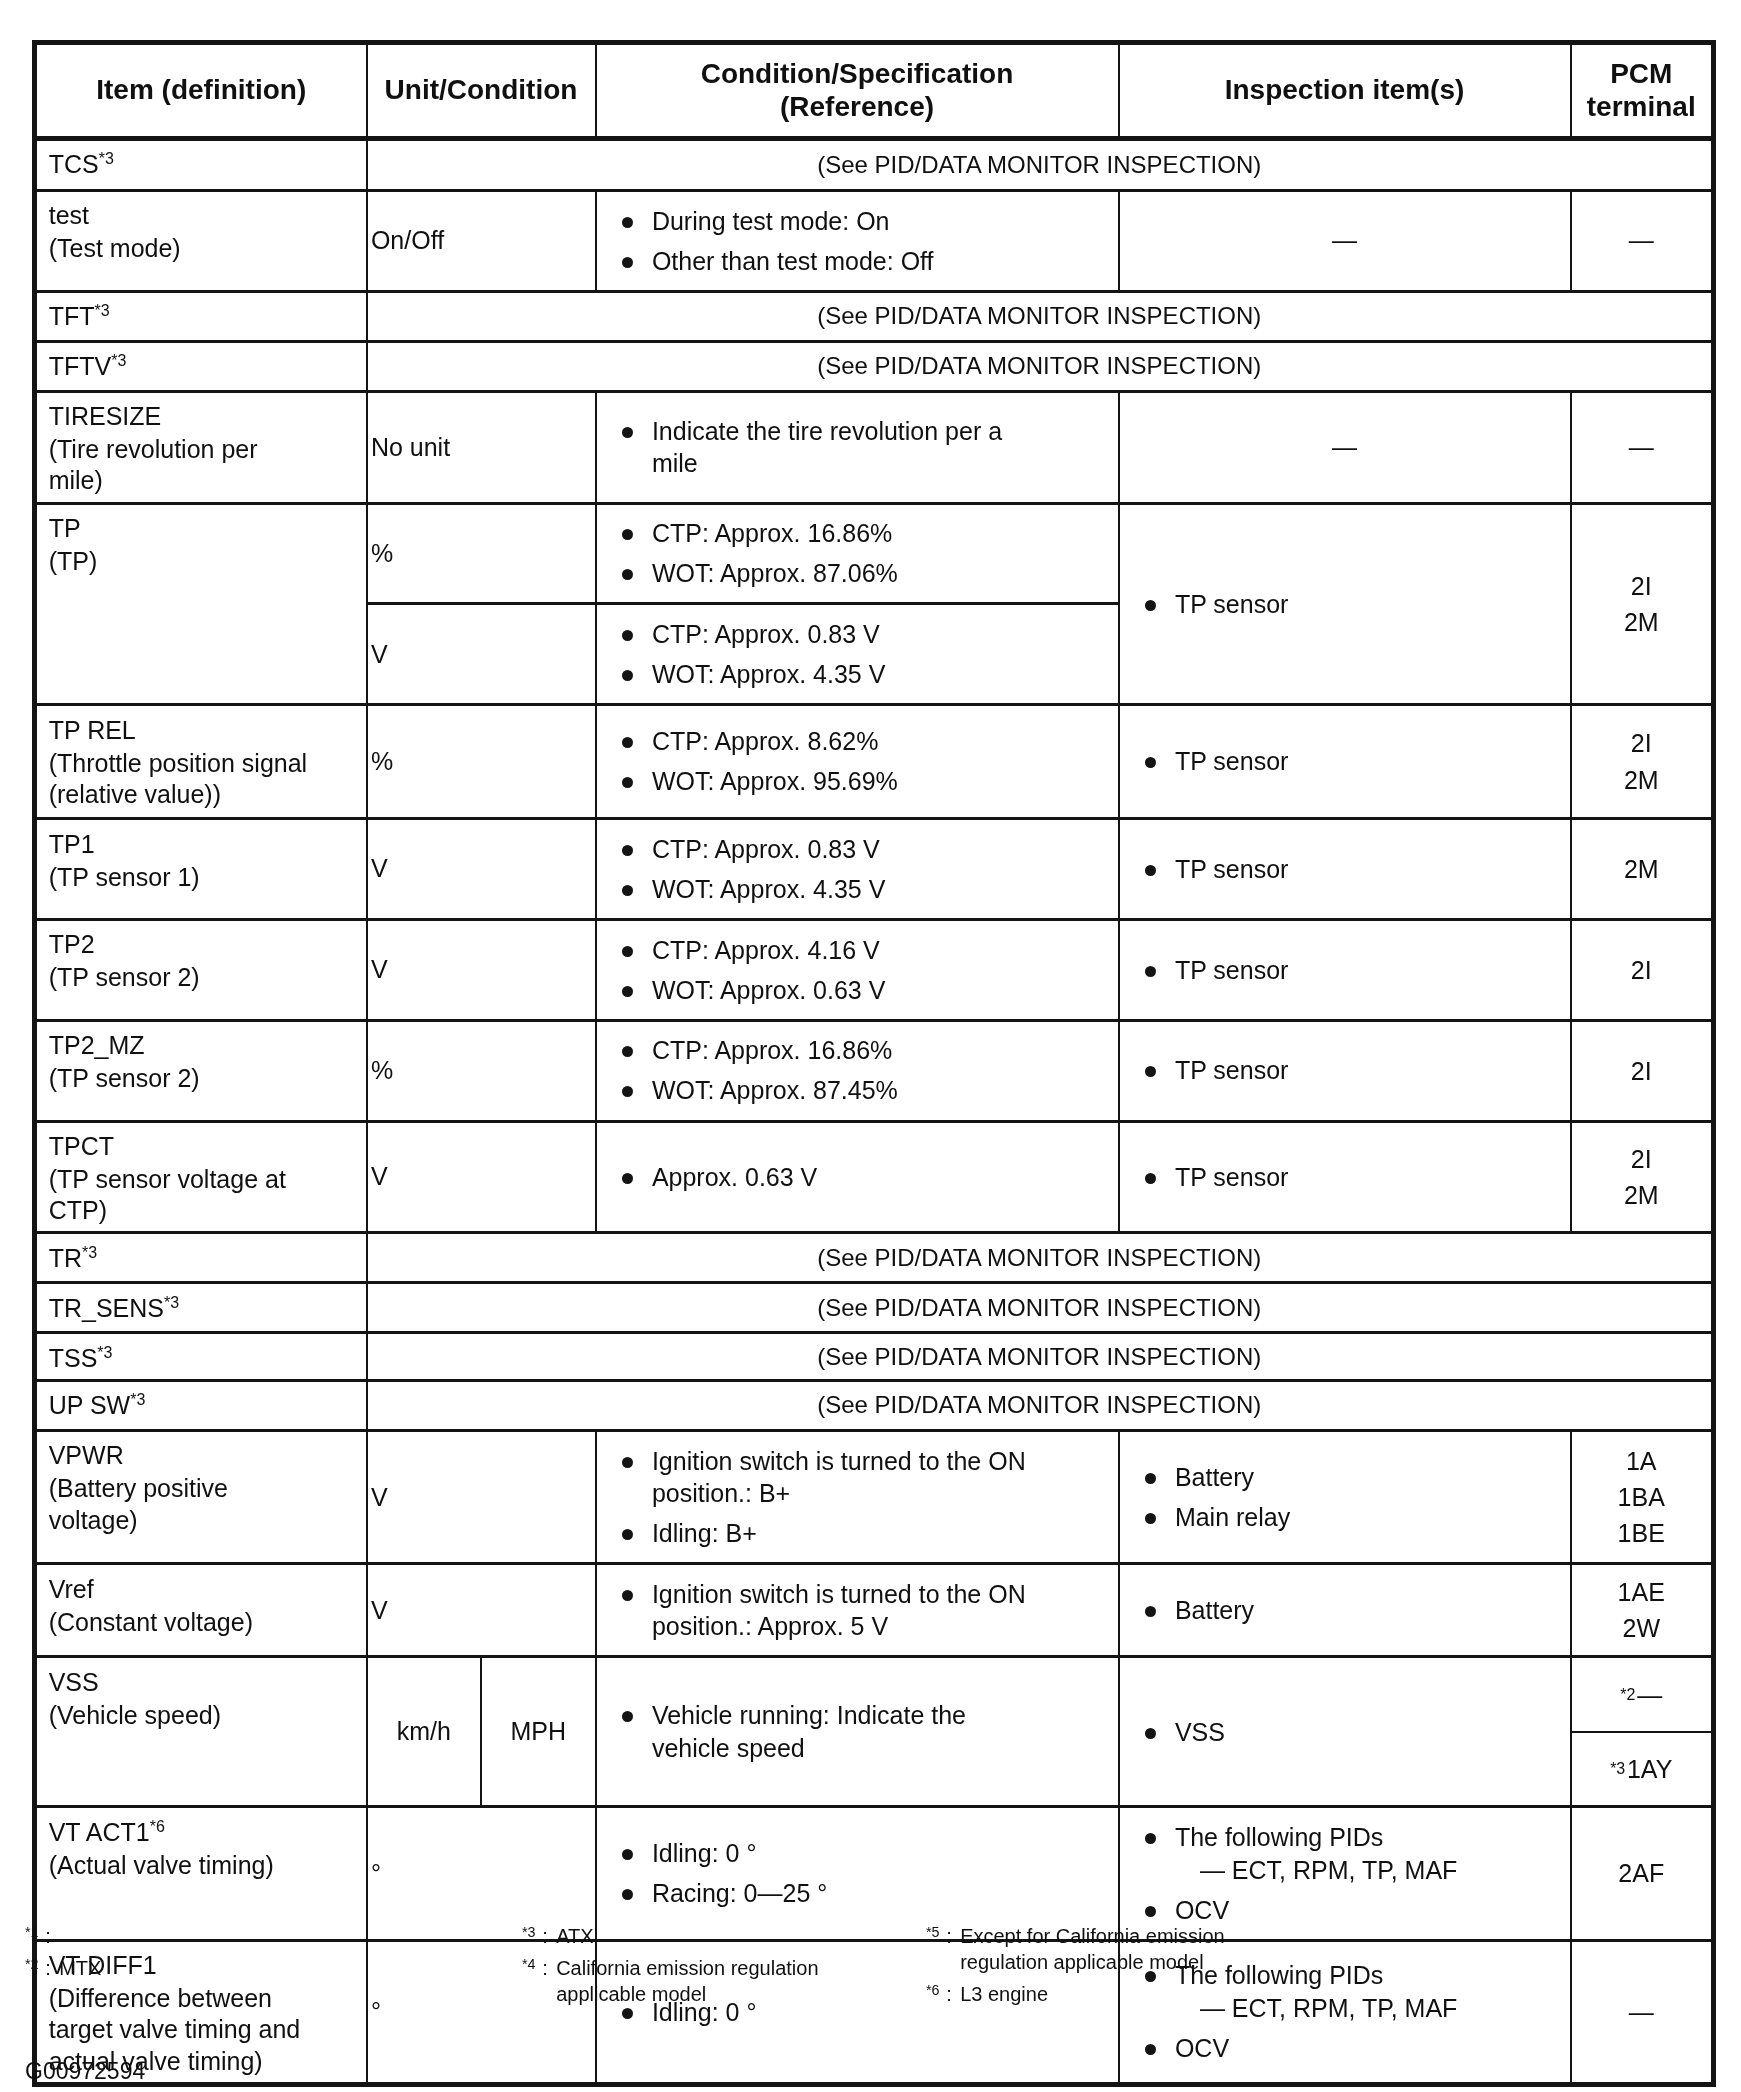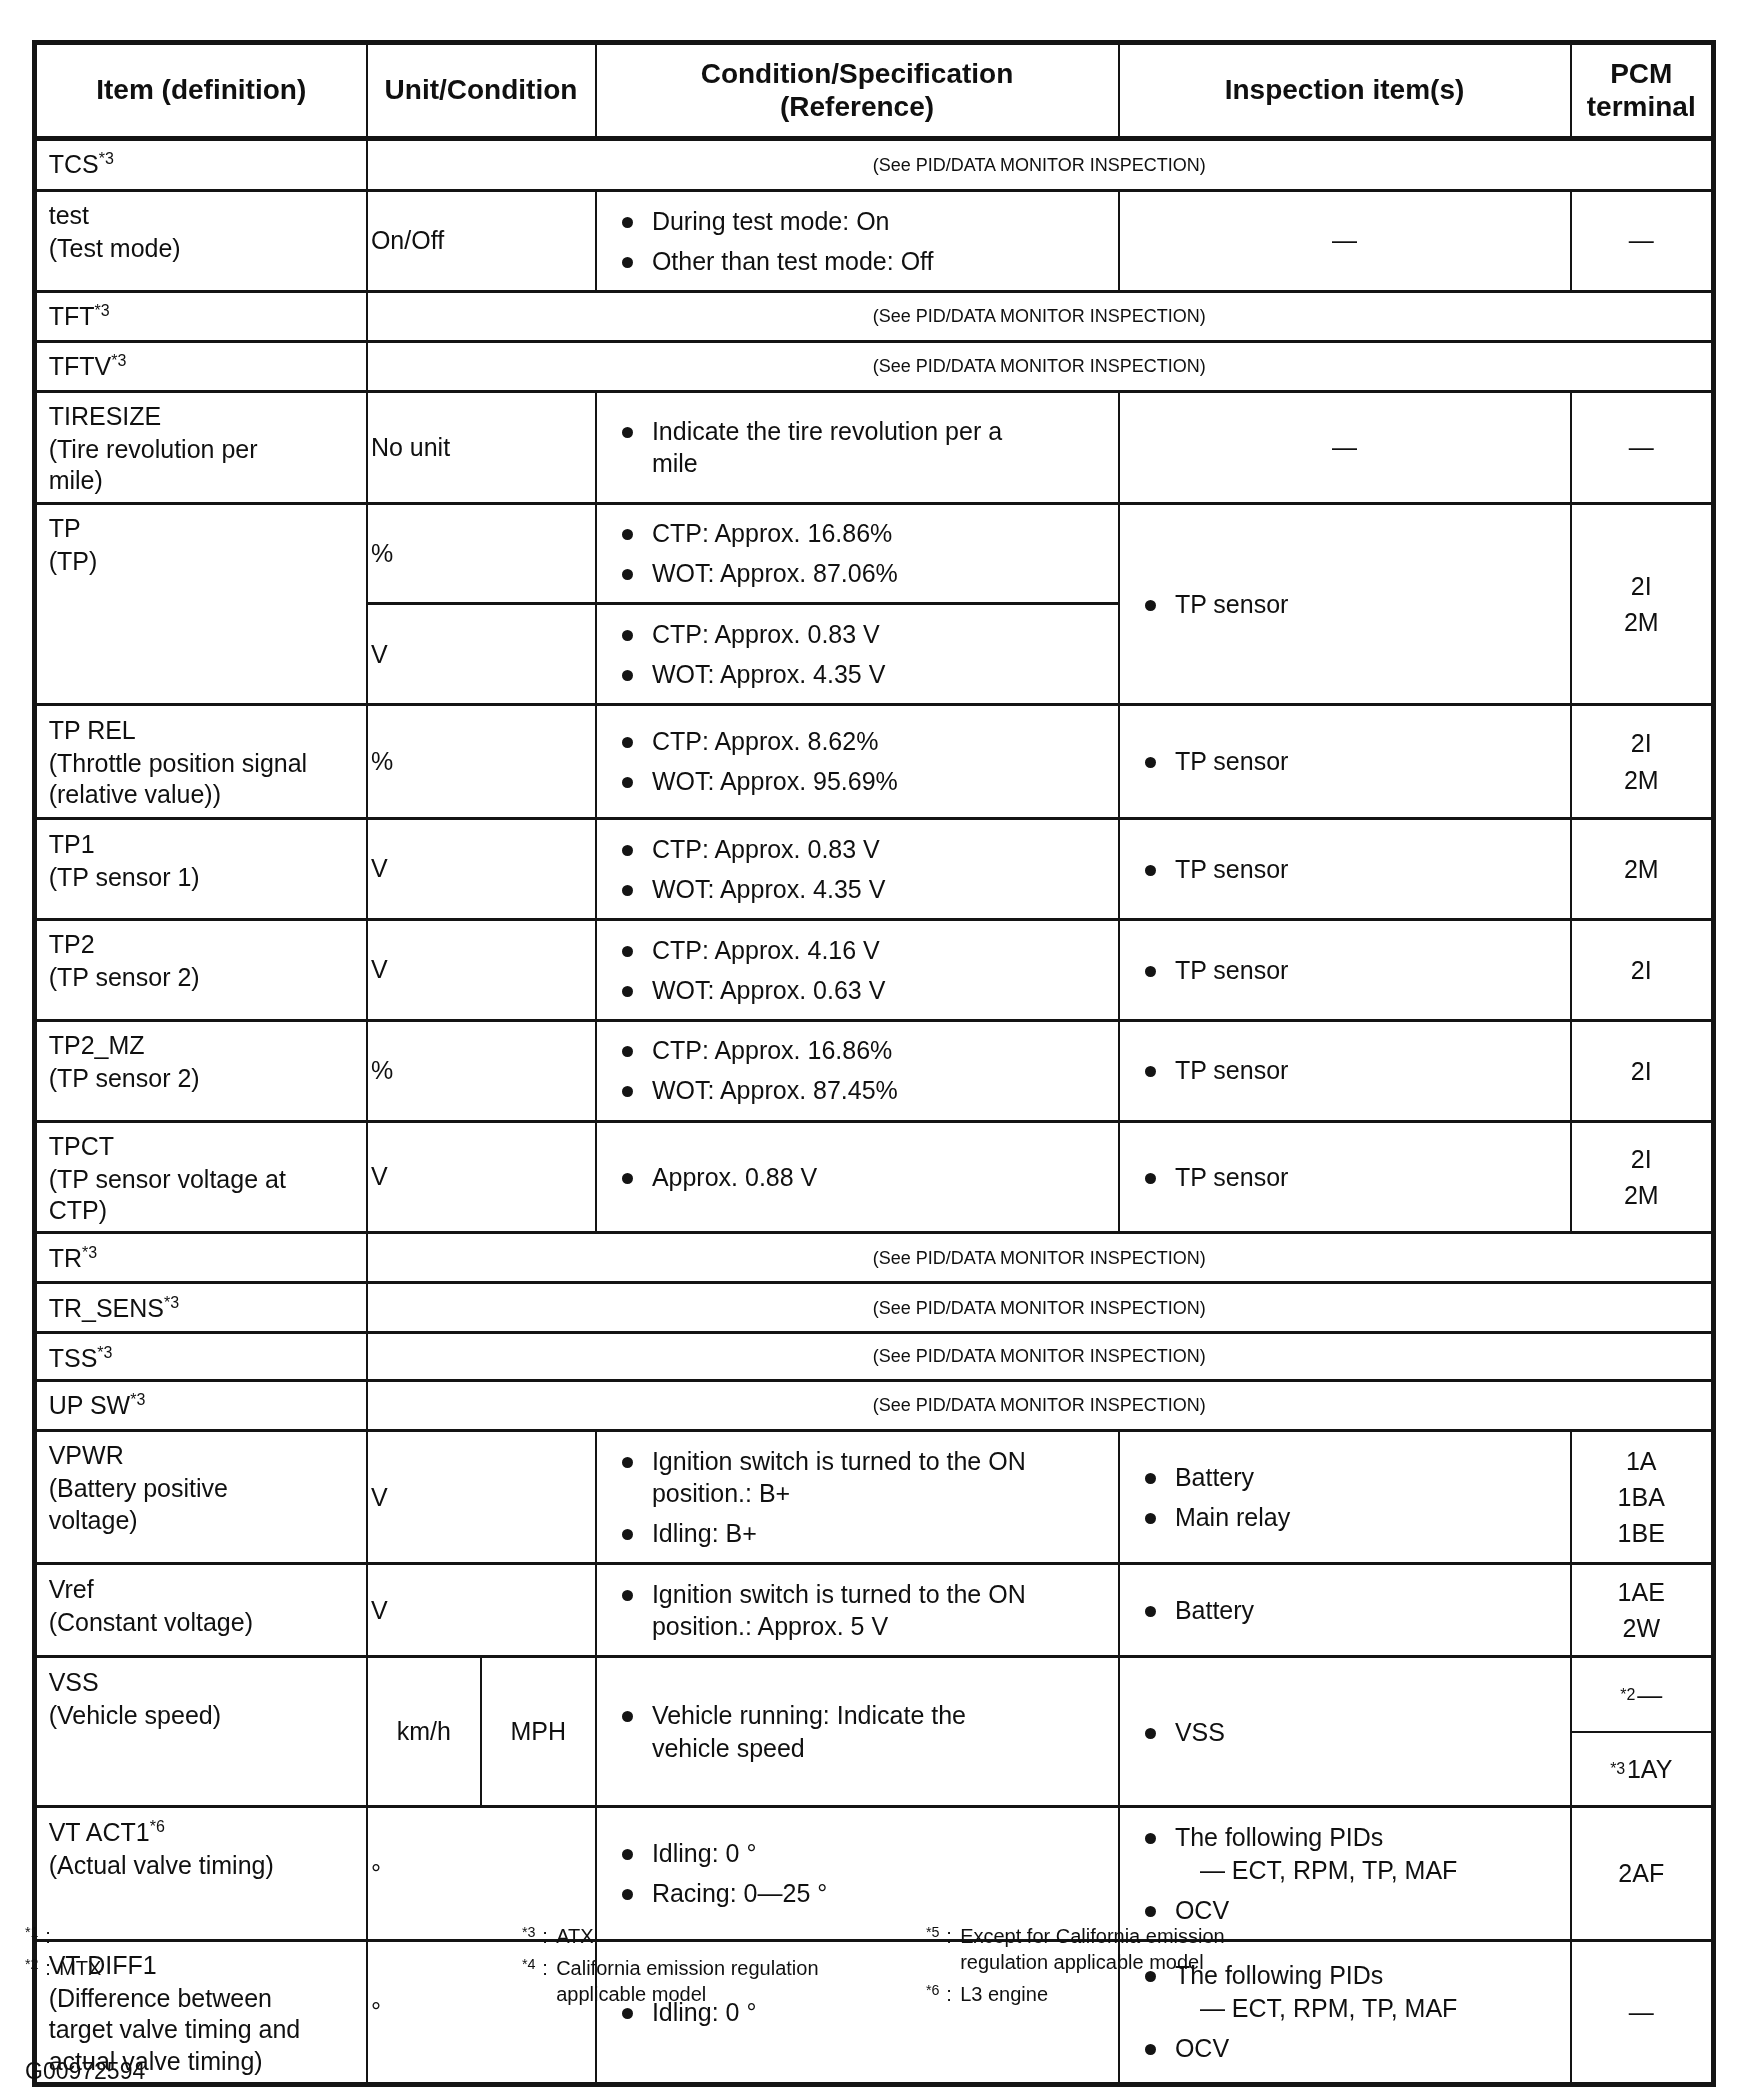--- a/index.html
+++ b/index.html
@@ -24,21 +24,21 @@
   tr.hdr th{
     border-bottom:5px solid #141414;
     font-weight:bold;font-size:28px;text-align:center;
     white-space:pre-line;line-height:1.15;padding:5px 3.4px;
   }
   td{font-size:25px;line-height:1.25;}
   .c-item{vertical-align:top;padding:8.4px 6.7px 5px 11.7px;}
   .iname{white-space:nowrap;}
   .idef{white-space:pre-line;margin-top:1.7px;}
   sup.isup{font-size:16px;vertical-align:super;line-height:0;}
-  .c-see{text-align:center;font-size:18px;padding:3.4px;}
+  .c-see{text-align:center;font-size:24px;padding:3.4px;}
   .c-unit{padding:3.4px;}
   .c-cond,.c-insp{padding:5px 6.7px 5px 13.4px;}
   ul.blist{margin:0;padding:0;list-style:none;}
   ul.blist li{
     position:relative;padding-left:42px;margin:7.6px 0;
     white-space:pre-line;line-height:1.3;
   }
   ul.blist li::before{
     content:"";position:absolute;left:11.7px;top:0.48em;
     width:11px;height:11px;border-radius:50%;background:#141414;
@@ -252,21 +252,21 @@
 
   <tr style="height:106px">
     <td class="c-item">
       <div class="iname"><span>TPCT</span></div>
       <div class="idef">(TP sensor voltage at
 CTP)</div>
     </td>
     <td class="c-unit">V</td>
     <td class="c-cond">
       <ul class="blist">
-        <li>Approx. 0.88 V</li>
+        <li>Approx. 0.63 V</li>
       </ul>
     </td>
     <td class="c-insp">
       <ul class="blist">
         <li>TP sensor</li>
       </ul>
     </td>
     <td class="c-pcm">2I
 2M</td>
   </tr>

